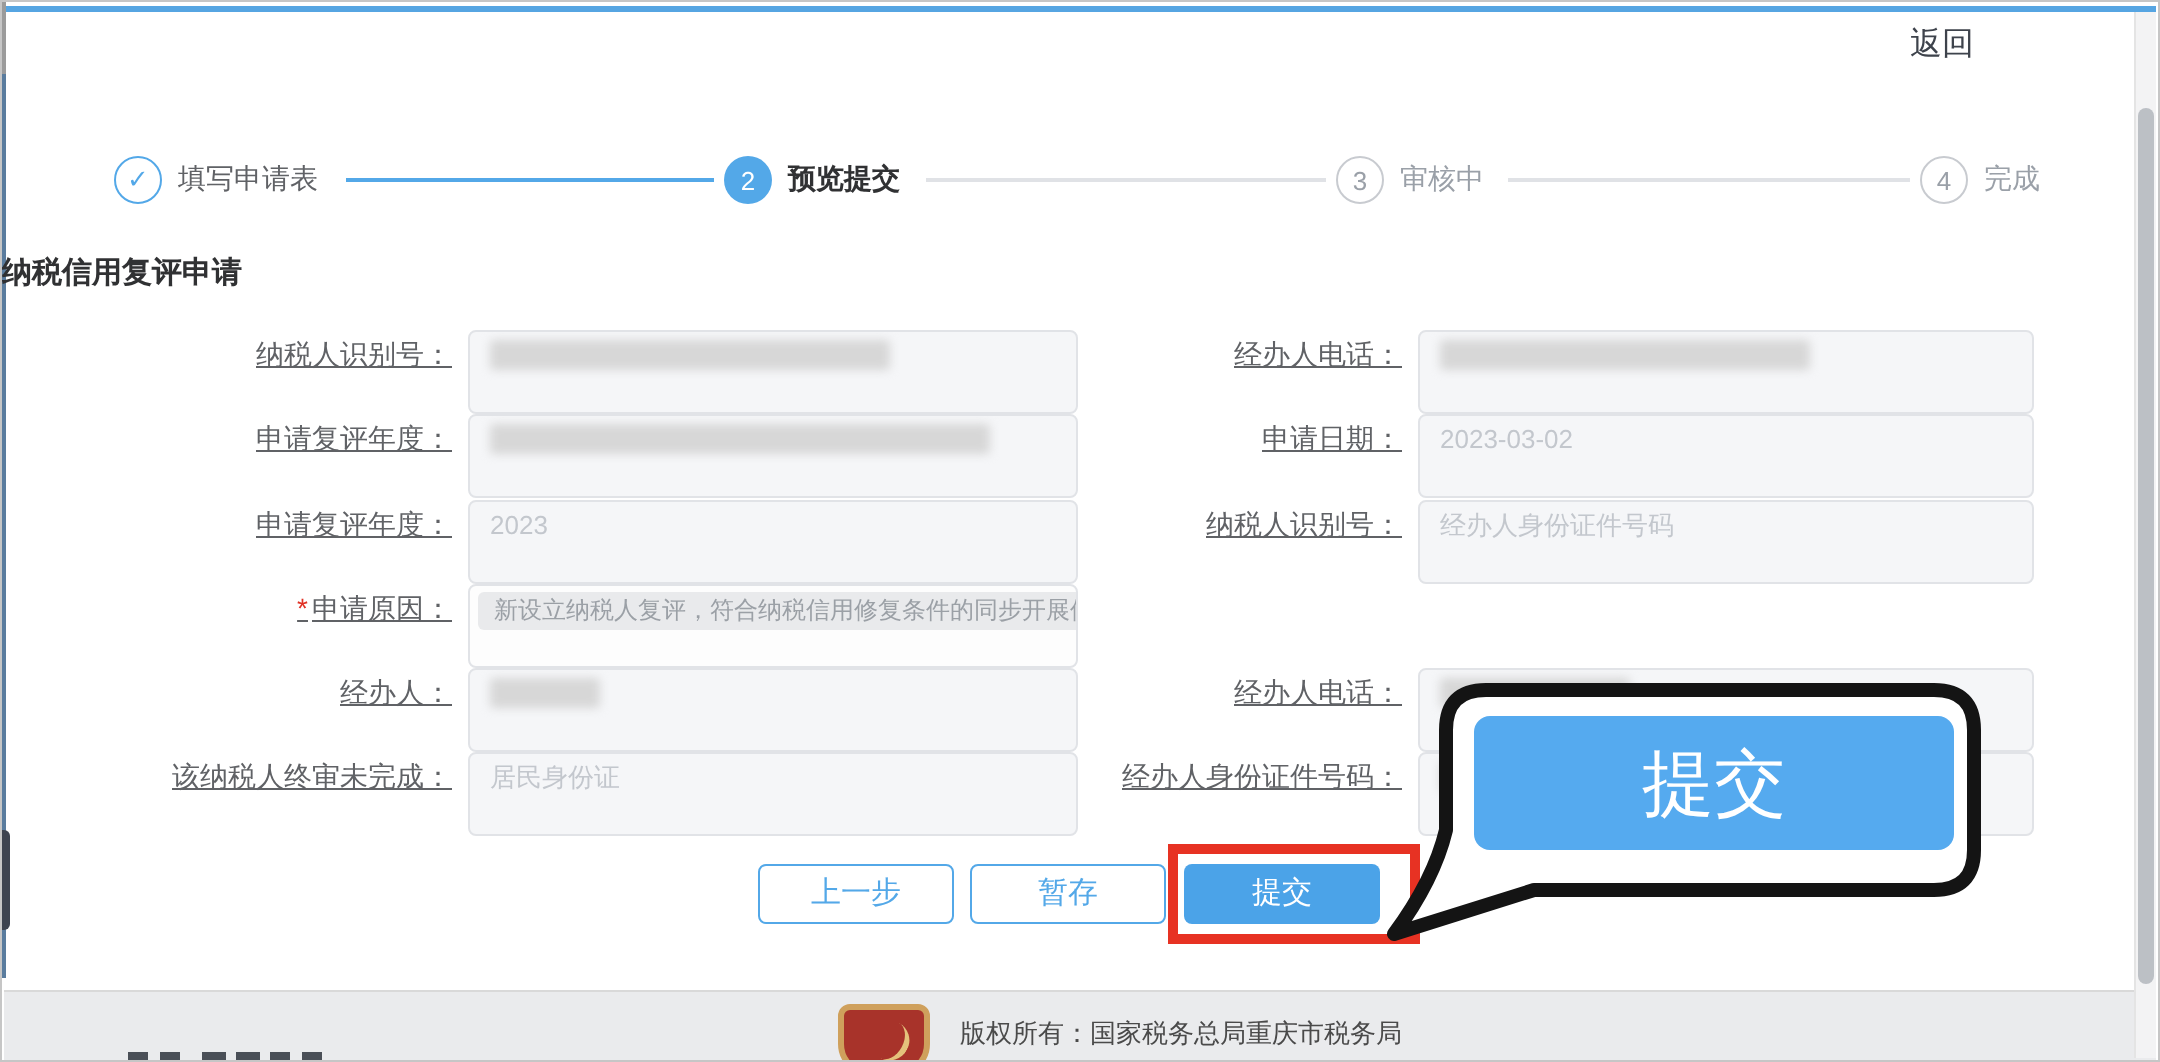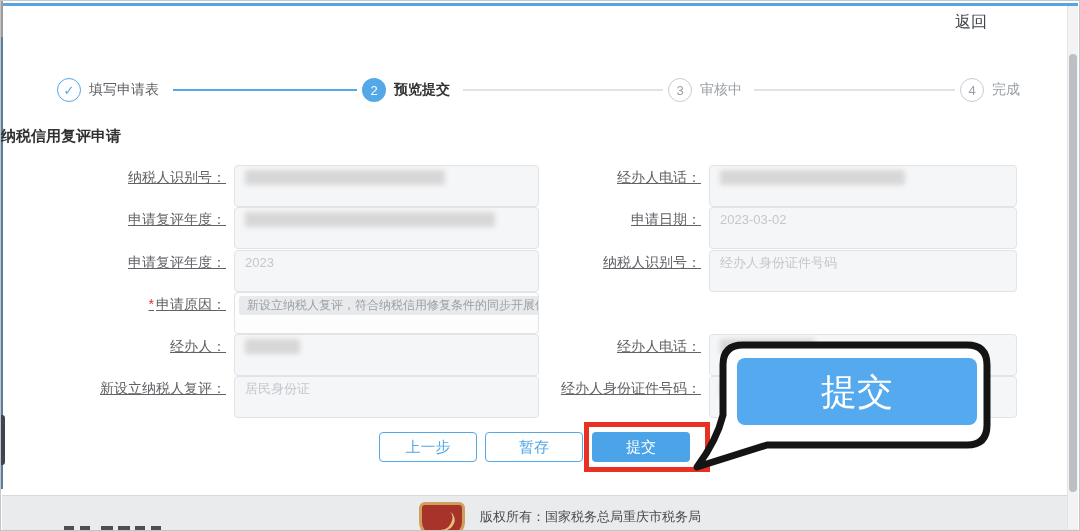--- a/index.html
+++ b/index.html
@@ -135,21 +135,21 @@
 
 <div class="flabel ll" style="top:333px">经办人：</div>
 <div class="fbox lb" style="top:333px">
   <div class="blur w55"></div>
 </div>
 <div class="flabel rl" style="top:333px">经办人电话：</div>
 <div class="fbox rb" style="top:333px">
   <div class="blur w95"></div>
 </div>
 
-<div class="flabel ll" style="top:375px">新设立纳税人复评：</div>
+<div class="flabel ll" style="top:375px">该纳税人终审未完成：</div>
 <div class="fbox lb" style="top:375px">居民身份证</div>
 <div class="flabel rl" style="top:375px">经办人身份证件号码：</div>
 <div class="fbox rb" style="top:375px">
   <div class="blur w110"></div>
 </div>
 
 <div class="btn btn-prev">上一步</div>
 <div class="btn btn-save">暂存</div>
 <div class="btn btn-submit">提交</div>
 <div class="red-box"></div>

